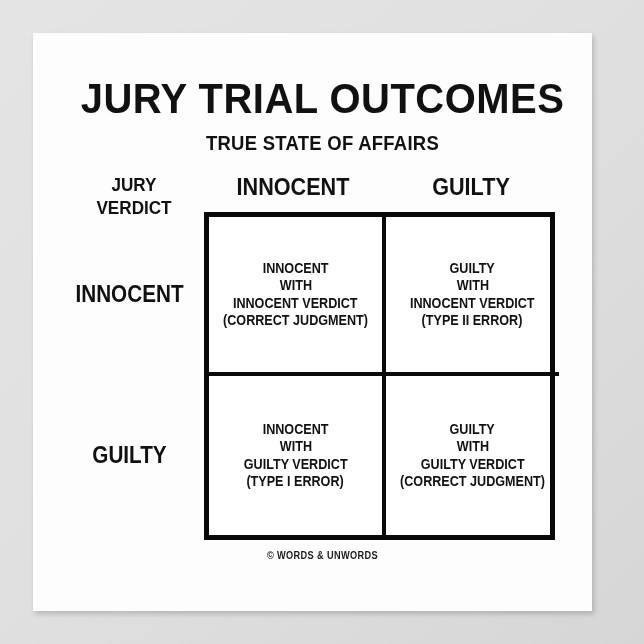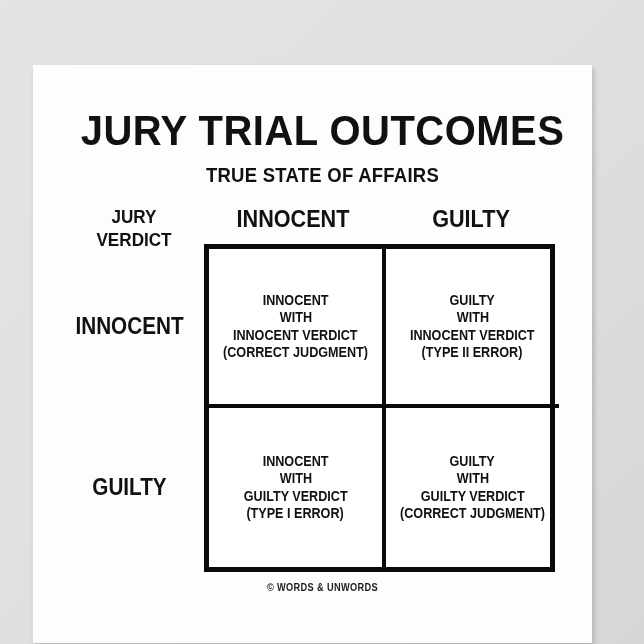--- a/index.html
+++ b/index.html
@@ -23,21 +23,20 @@
 
   
   #poster {
     position: absolute;
     left: 33px;
     top: 33px;
     width: 559px;
     height: 578px;
     background: #fdfdfd;
     box-shadow: 2px 3px 5px rgba(0,0,0,0.18);
-    margin-top: 32px;
   }
 
   #main-title {
     position: absolute;
     left: 0;
     top: 42px;
     width: 579px;
     text-align: center;
     font-family: "Liberation Sans Narrow", "Liberation Sans", sans-serif;
     font-weight: bold;

